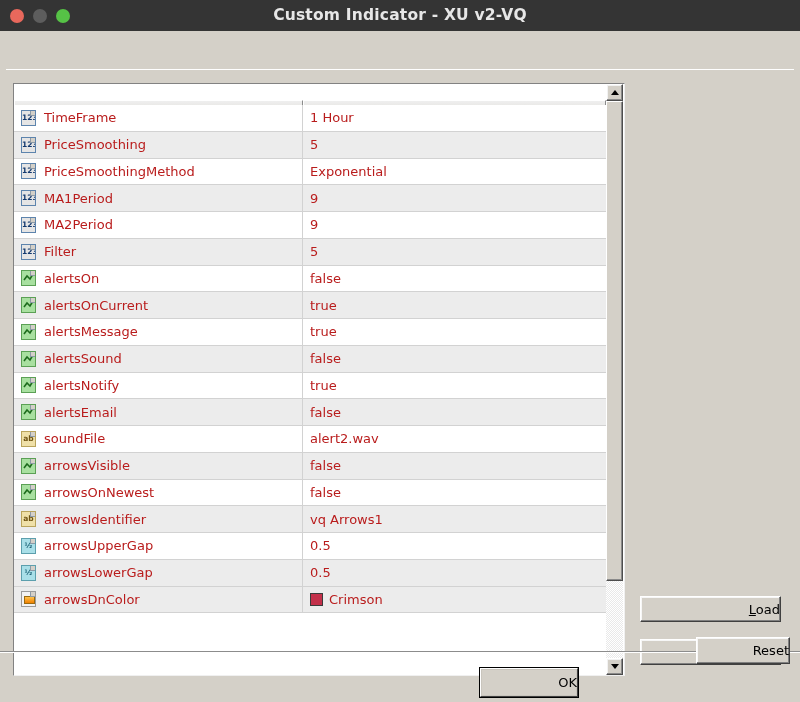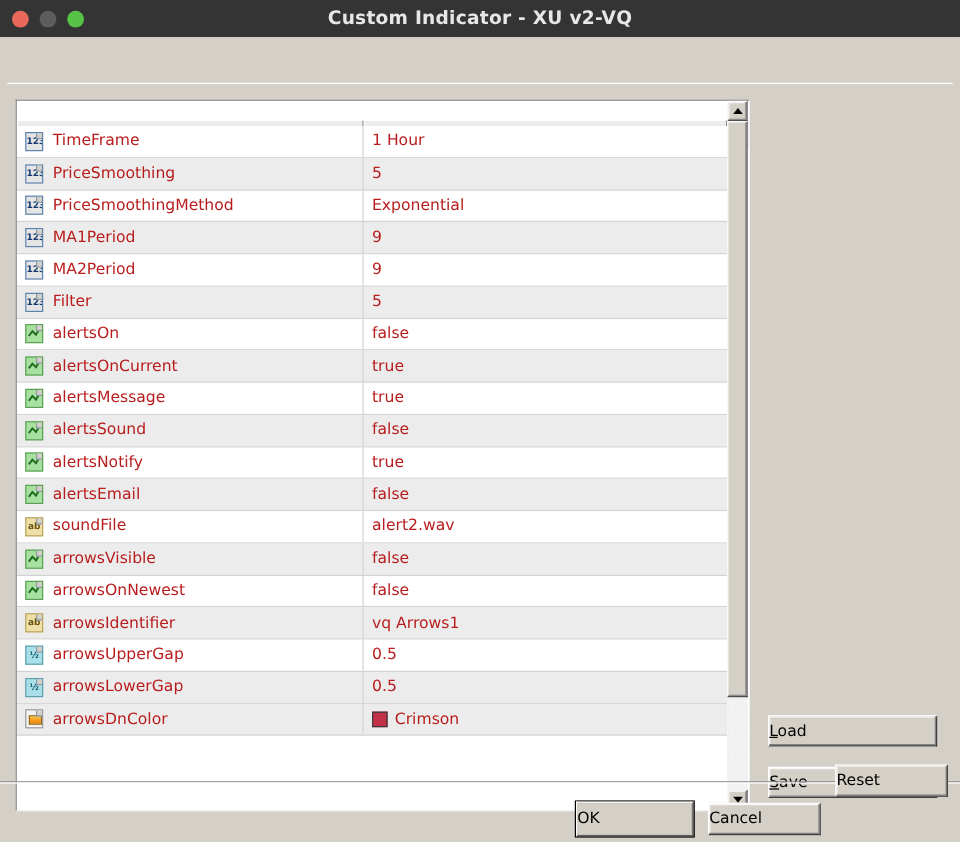--- a/index.html
+++ b/index.html
@@ -207,21 +207,21 @@
   }
 
   
   .btn {
     background: #d4d0c8;
     border: 1px solid #ffffff;
     border-right-color: #404040;
     border-bottom-color: #404040;
     box-shadow: inset -1px -1px 0 #808080, inset 1px 1px 0 #f6f6f6;
     font-size: 13px; color: #000;
-    display: flex; align-items: center; justify-content: flex-start;
+    display: flex; align-items: center; justify-content: flex-end;
     cursor: default;
   }
   .btn u { text-decoration: underline; }
   #btn-load { position: absolute; left: 640px; top: 565px; width: 141px; height: 26px; }
   #btn-save { position: absolute; left: 640px; top: 608px; width: 141px; height: 26px; }
 
   
   #hr-bottom {
     position: absolute; left: 0; top: 620px; width: 800px; height: 2px;
     border-top: 1px solid #8c8c8c;
@@ -468,16 +468,15 @@
   <div class="btn" id="btn-load">
     <span><u>L</u><span>oad</span></span>
   </div>
   <div class="btn" id="btn-save">
     <span><u>S</u><span>ave</span></span>
   </div>
 
   <div id="hr-bottom"></div>
 
   <div class="btn" id="btn-ok">OK</div>
-  <div class="btn" id="btn-cancel">Cancel</div>
   <div class="btn" id="btn-reset">Reset</div>
 
 </div>
 
 </body></html>

